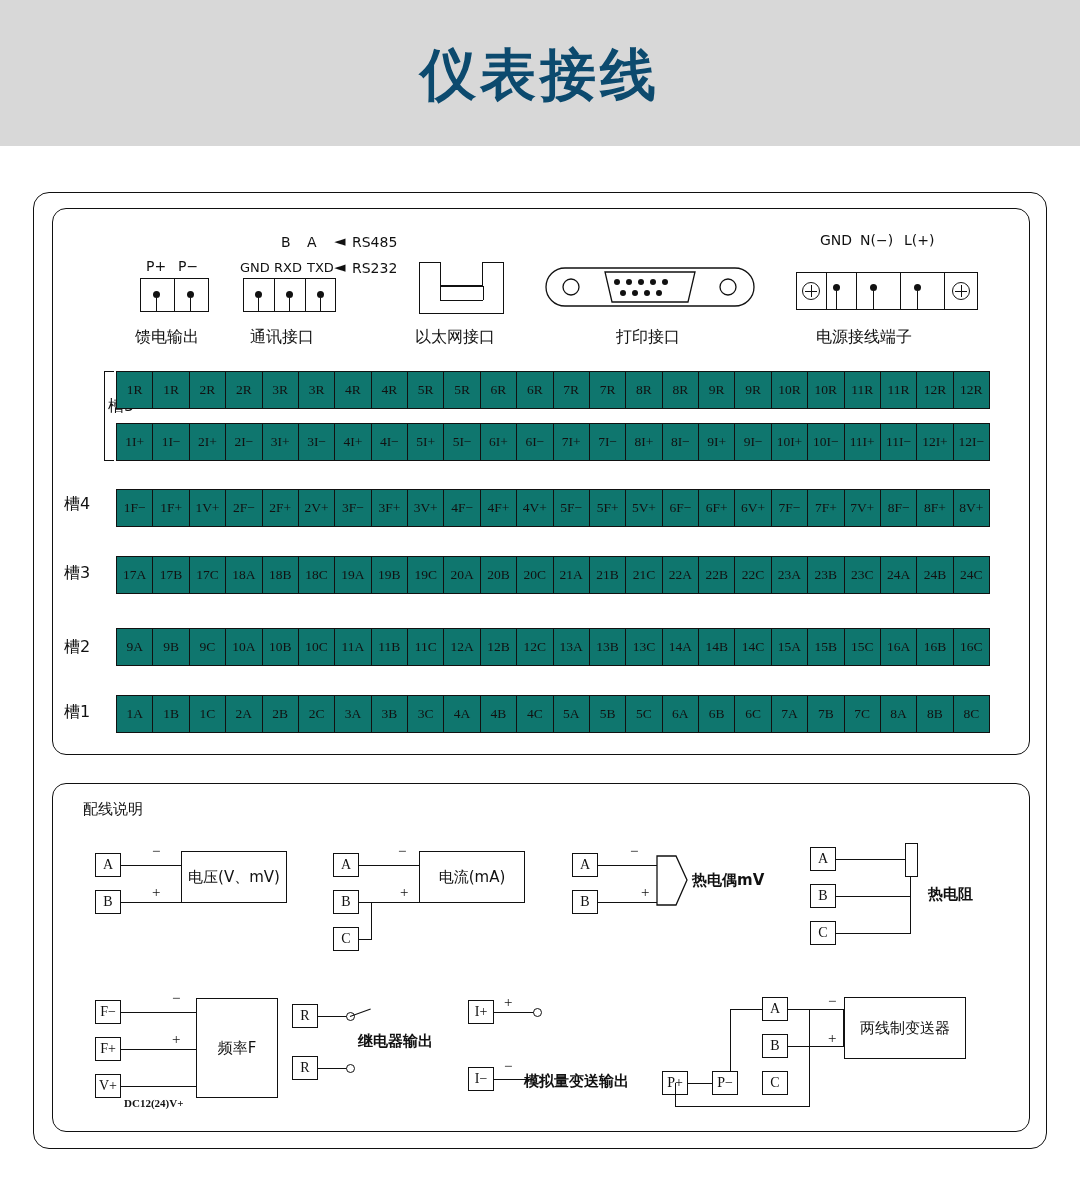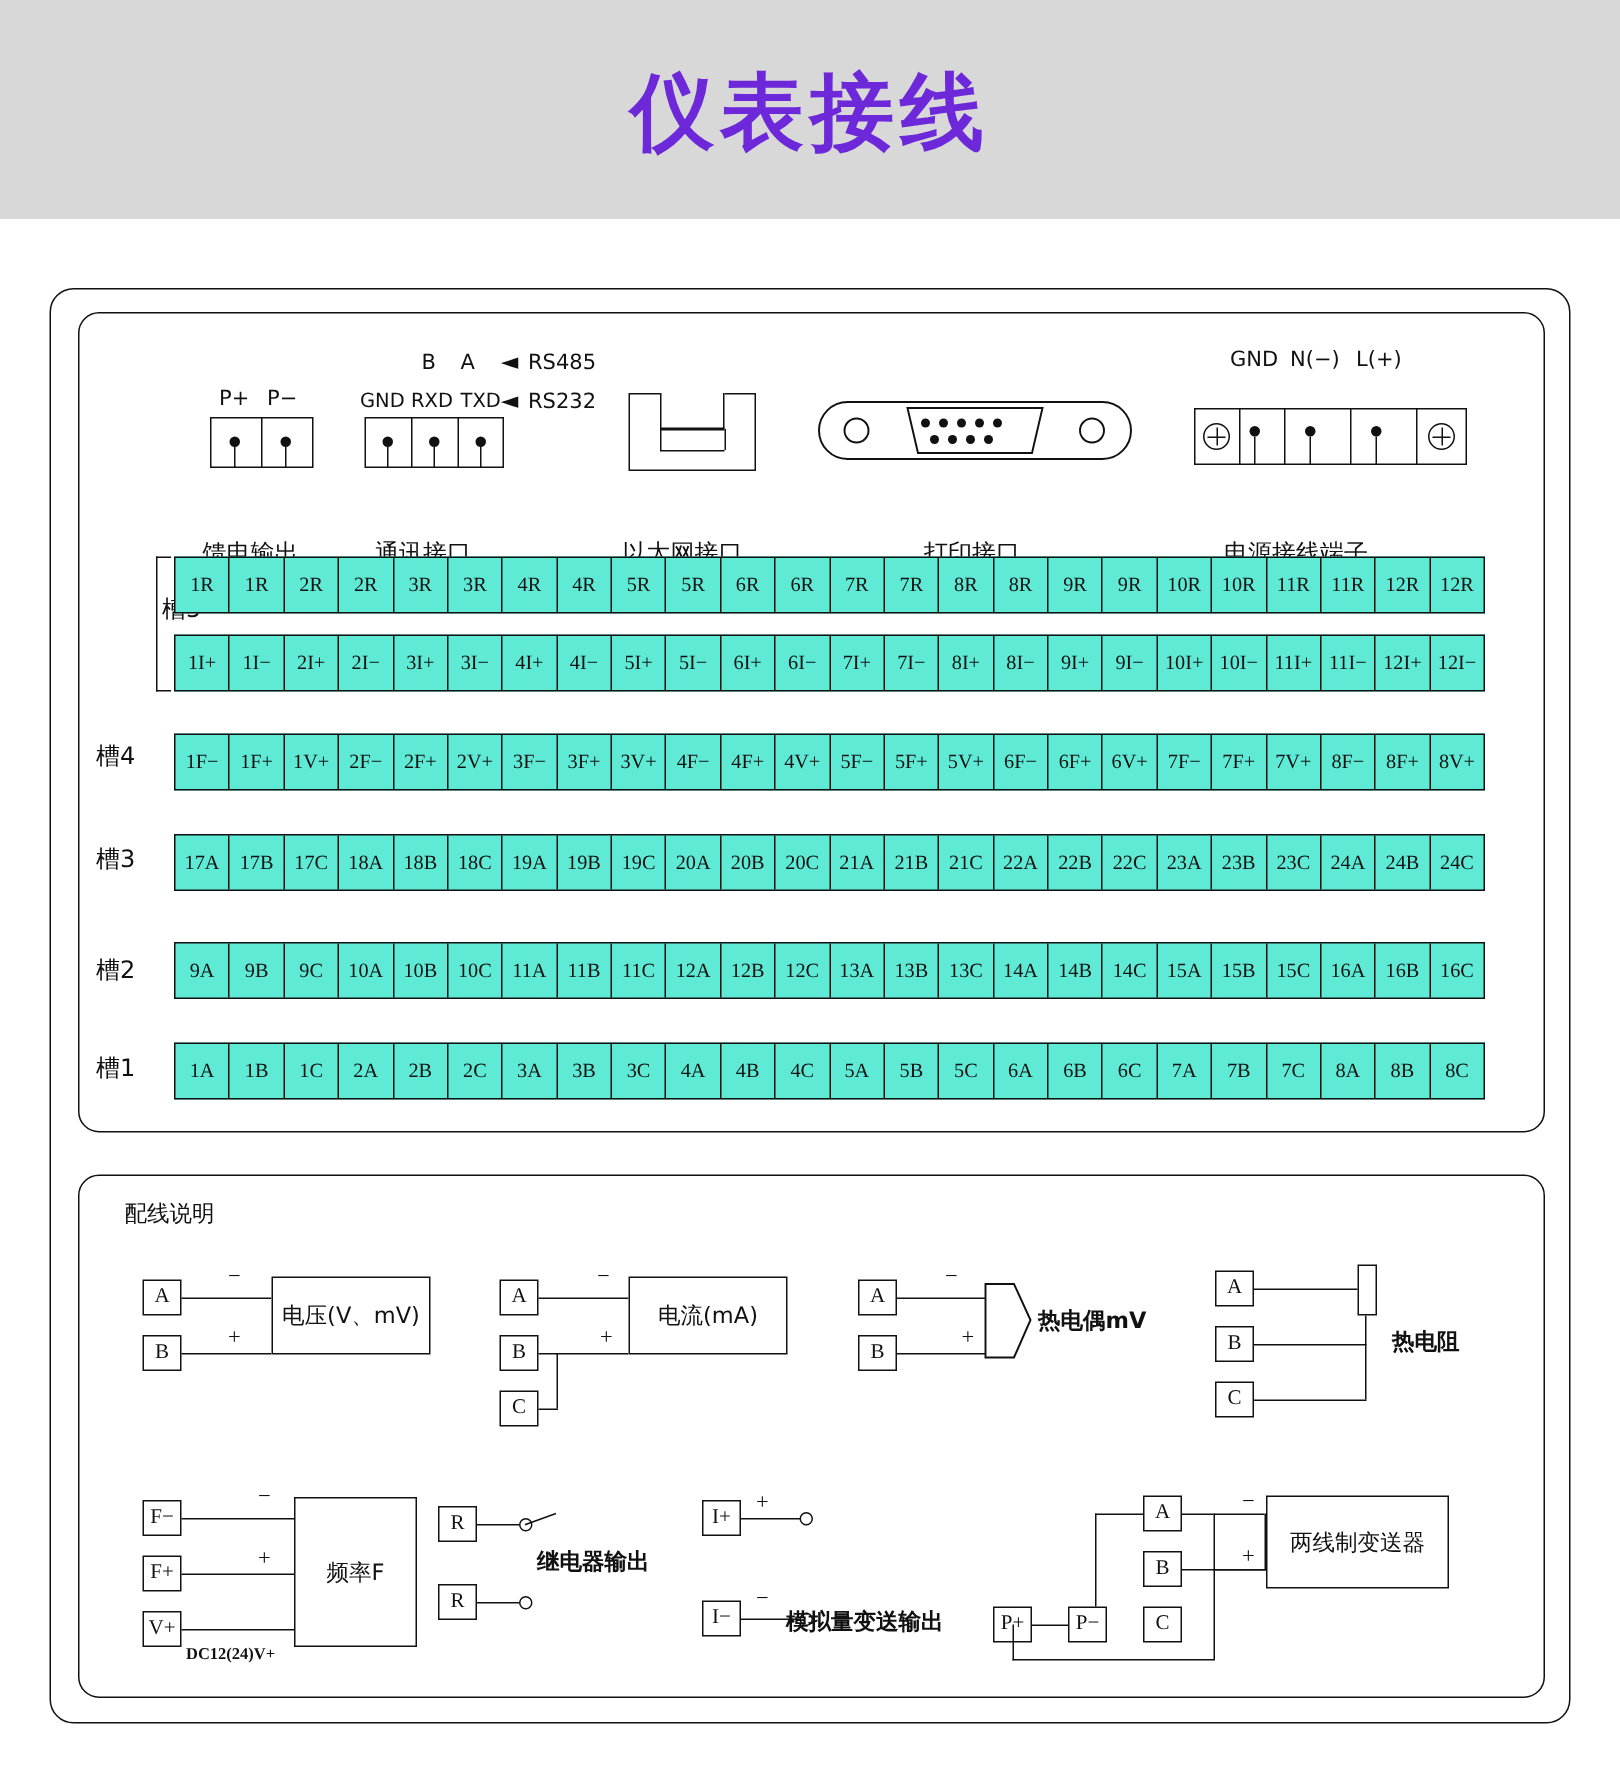--- a/index.html
+++ b/index.html
@@ -7,21 +7,21 @@
     width:1080px;height:1180px;background:#ffffff;
     font-family:"Liberation Serif",serif;color:#111;position:relative;overflow:hidden;
   }
   
   .header{
     position:absolute;left:0;top:0;width:1080px;height:146px;
     background:#d8d8d8;
   }
   .header .cn{
     position:absolute;left:0;top:38px;width:1080px;text-align:center;
-    font-family:"DejaVu Sans",sans-serif;font-weight:bold;font-size:56px;letter-spacing:4px;color:#6d28d9;
+    font-family:"DejaVu Sans",sans-serif;font-weight:bold;font-size:56px;letter-spacing:4px;color:#0c4a6e;
   }
   .header .en{
     position:absolute;left:0;top:106px;width:1080px;text-align:center;
     font-family:"Liberation Sans",sans-serif;font-size:24px;color:#222;
   }
   
   .outer{
     position:absolute;left:33px;top:192px;width:1012px;height:955px;
     border:1.5px solid #111;border-radius:16px;background:#fff;
   }
@@ -32,32 +32,32 @@
   .panel-bottom{
     position:absolute;left:52px;top:783px;width:976px;height:347px;
     border:1.5px solid #111;border-radius:14px;background:#fff;
   }
   .panel-bottom .title{
     position:absolute;left:30px;top:16px;font-family:"DejaVu Sans",sans-serif;font-size:15px;
   }
   
   .lbl{position:absolute;font-family:"DejaVu Sans",sans-serif;font-size:14px;white-space:nowrap;}
   .lbl-s{position:absolute;font-family:"Liberation Serif",serif;font-size:14px;white-space:nowrap;}
-  .cap{position:absolute;font-family:"DejaVu Sans",sans-serif;font-size:16px;white-space:nowrap;margin-top:32px;}
+  .cap{position:absolute;font-family:"DejaVu Sans",sans-serif;font-size:16px;white-space:nowrap;}
   .box{position:absolute;border:1.2px solid #111;box-sizing:border-box;background:#fff;}
   .line{position:absolute;background:#111;}
   .hl{height:1.2px;}
   .vl{width:1.2px;}
   .term-block{position:absolute;border:1.4px solid #111;box-sizing:border-box;background:#fff;}
   .dot{position:absolute;width:7px;height:7px;border-radius:50%;background:#111;}
   .screw{position:absolute;width:18px;height:18px;border-radius:50%;border:1.3px solid #111;box-sizing:border-box;}
   .screw:before{content:"";position:absolute;left:2px;top:7.5px;width:12px;height:1.2px;background:#111;}
   .screw:after{content:"";position:absolute;left:7.5px;top:2px;width:1.2px;height:12px;background:#111;}
   
-  .strip{position:absolute;border:1.3px solid #111;box-sizing:border-box;background:#5eead4;display:flex;}
+  .strip{position:absolute;border:1.3px solid #111;box-sizing:border-box;background:#0f766e;display:flex;}
   .strip .cell{
     flex:1 1 0;border-right:1.1px solid #111;box-sizing:border-box;
     display:flex;align-items:center;justify-content:center;
     font-family:"Liberation Serif",serif;font-size:13.5px;color:#111;
   }
   .strip .cell:last-child{border-right:none;}
   .slot-label{position:absolute;font-family:"DejaVu Sans",sans-serif;font-size:16px;}
   .bracket{position:absolute;border:1.4px solid #111;border-right:none;box-sizing:border-box;}
   
   .tbox{

